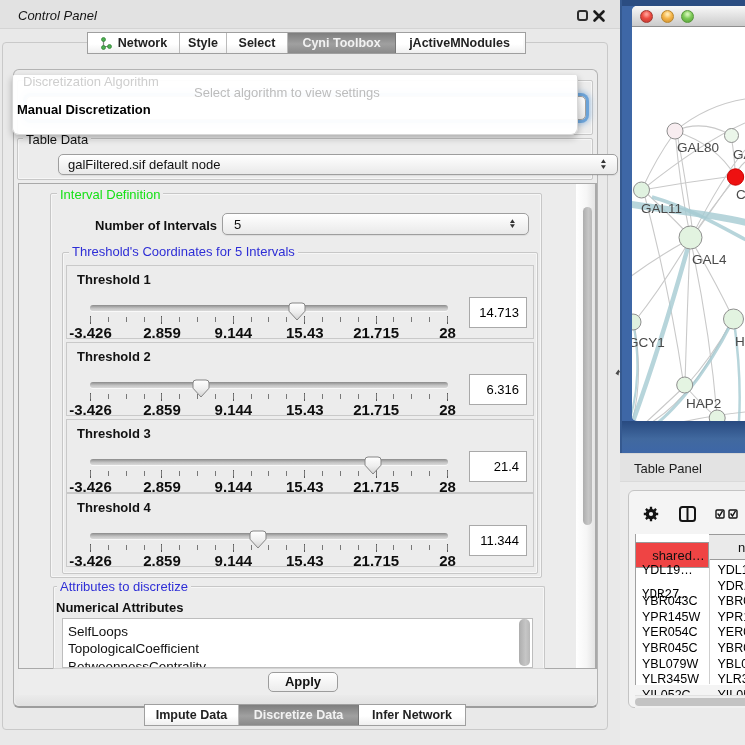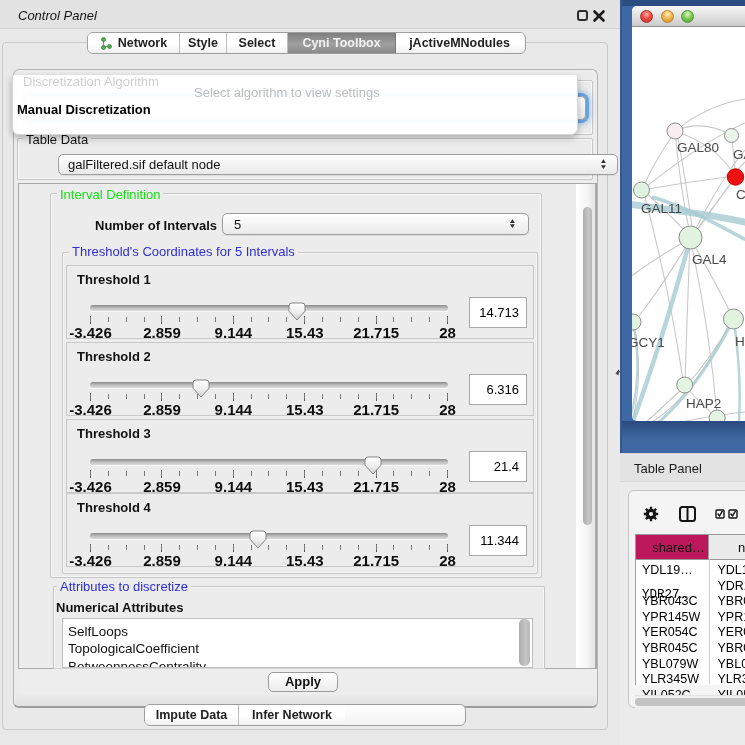--- a/index.html
+++ b/index.html
@@ -4,21 +4,21 @@
 *{margin:0;padding:0;box-sizing:border-box;}
 html,body{width:745px;height:745px;}
 body{font-family:"Liberation Sans",sans-serif;background:#e9e9e9;position:relative;overflow:hidden;-webkit-font-smoothing:antialiased;}
 .abs{position:absolute;}
 .b13{font-size:13px;font-weight:bold;color:#111;}
 
 #titlebar{left:0;top:0;width:620px;height:29px;background:#e2e2e2;border-bottom:1px solid #d4d4d4;font-style:italic;}
 #titlebar .tt{position:absolute;left:18px;top:8px;font-size:13px;color:#151515;}
 #floatico{left:577px;top:10px;width:11px;height:11px;border:2px solid #2c2c2c;border-radius:3px;}
 
-.tabbar{height:22px;border:1px solid #9f9f9f;border-radius:6px;background:linear-gradient(#ffffff,#f2f2f2);display:flex;overflow:hidden;}
+.tabbar{height:22px;border:1px solid #9f9f9f;border-radius:0;background:linear-gradient(#ffffff,#f2f2f2);display:flex;overflow:hidden;}
 .tab{font-size:12.5px;font-weight:bold;color:#222;display:flex;align-items:center;justify-content:center;border-right:1px solid #bbb;background:linear-gradient(#ffffff 55%,#efefef);white-space:nowrap;}
 .tab:last-child{border-right:none;}
 .tab.sel{background:linear-gradient(#7e7e7e,#a0a0a0 55%,#8a8a8a);color:#f2f2f2;border-right-color:#787878;}
 #toptabs{left:87px;top:32px;width:439px;}
 #bottabs{left:144px;top:704px;width:322px;}
 
 #winborder{left:2px;top:42px;width:606px;height:688px;border:1px solid #c9c9c9;border-radius:4px;}
 
 #outer{left:13px;top:69px;width:585px;height:639px;background:#ececec;border:1px solid #b4b4b4;border-bottom:2px solid #9d9d9d;border-radius:6px;}
 #outer .botshade{position:absolute;left:1px;top:624px;width:581px;height:12px;background:linear-gradient(#ececec,#e0e0e0);border-radius:0 0 6px 6px;}
@@ -208,20 +208,21 @@
 </div>
 <div class="abs vthumb" style="left:519px;top:619px;width:11px;height:47px;"></div>
 
 
 <div class="abs" style="left:19px;top:669px;width:578px;height:26px;background:#ededed;"></div>
 <div id="applybtn" class="abs">Apply</div>
 
 
 <div id="bottabs" class="tabbar abs">
   <div class="tab" style="width:94px">Impute Data</div>
+  <div class="tab sel" style="width:120px">Discretize Data</div>
   <div class="tab" style="width:106px">Infer Network</div>
 </div>
 
 
 <div id="blue" class="abs">
     <div class="topstrip"></div>
     <div class="botshade2"></div>
   </div>
 <div id="macwin" class="abs">
   <div id="mactb">
@@ -313,21 +314,21 @@
   <svg class="abs" style="left:86px;top:18px" width="24" height="10" viewBox="0 0 24 10">
       <g fill="none" stroke="#141414" stroke-width="1.4">
         <rect x="1" y="1" width="8" height="8" rx="1"></rect>
         <path d="M2.6 4.5 L4.5 7 L7.5 1.8"></path>
         <rect x="14" y="1" width="8" height="8" rx="1"></rect>
         <path d="M15.6 4.5 L17.5 7 L20.5 1.8"></path>
       </g>
     </svg>
 
   <div id="ttable" class="abs"></div>
-  <div class="hcell abs" style="left:6px;width:74px;background:#be185d;text-align:center;padding-left:13px;">shared…</div>
+  <div class="hcell abs" style="left:6px;width:74px;background:#ef4444;text-align:center;padding-left:13px;margin-top:8px;">shared…</div>
   <div class="hcell abs" style="left:80px;width:52px;background:#eaeaea;border-left:none;padding-left:29px;">name</div>
   <div class="abs" style="left:79.5px;top:68px;width:1px;height:125px;background:#cfcfcf;"></div>
   <div class="trow" style="left:13px;top:72.0px;">YDL19…</div>
     <div class="trow" style="left:88.5px;top:72.0px;">YDL194W</div>
   <div class="trow" style="left:13px;top:97px;font-family:Liberation Mono, monospace;">YDR27…</div>
     <div class="trow" style="left:88.5px;top:87.6px;">YDR277C</div>
   <div class="trow" style="left:13px;top:103.2px;">YBR043C</div>
     <div class="trow" style="left:88.5px;top:103.2px;">YBR043C</div>
   <div class="trow" style="left:13px;top:118.8px;">YPR145W</div>
     <div class="trow" style="left:88.5px;top:118.8px;">YPR145W</div>

